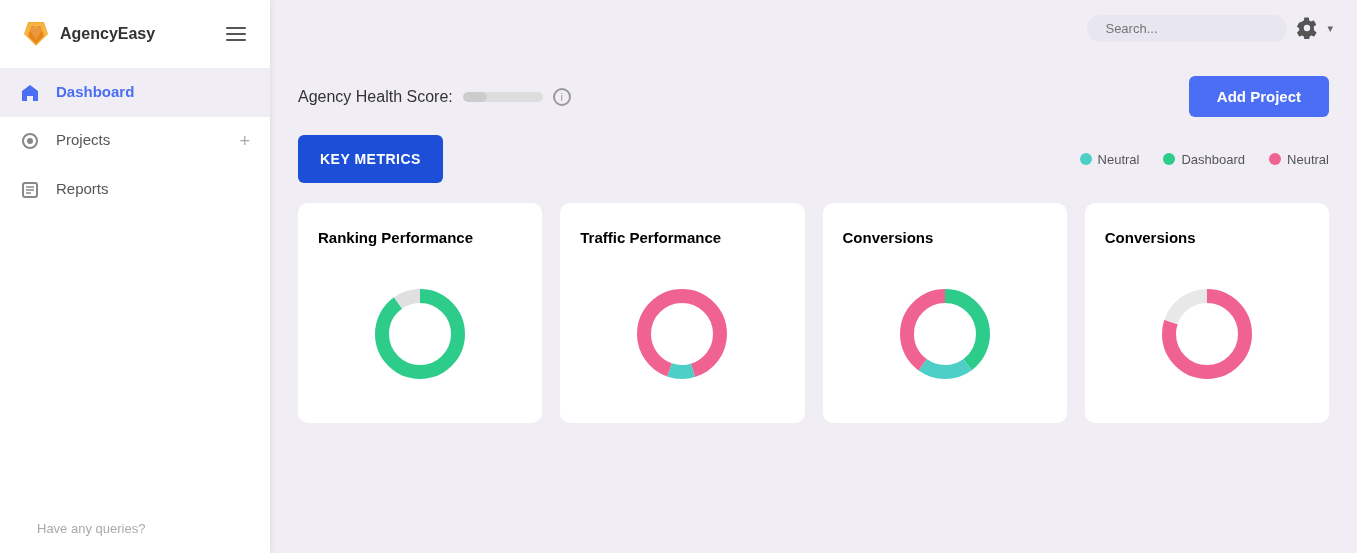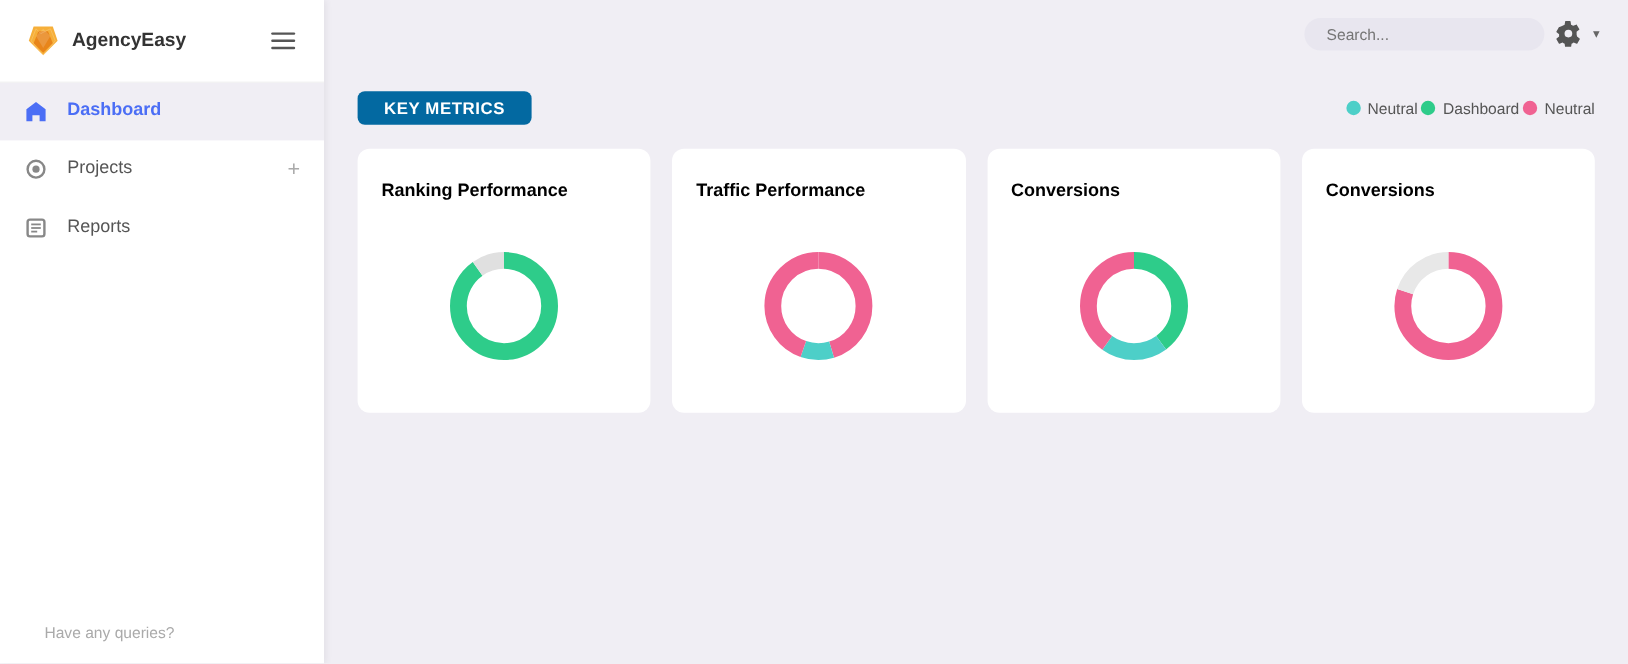--- a/index.html
+++ b/index.html
@@ -197,34 +197,34 @@
     }
 
     
     .metrics-row {
       display: flex;
       align-items: center;
       justify-content: space-between;
       margin-bottom: 20px;
     }
     .key-metrics-btn {
-      background: #0369a1;
+      background: #1d4ed8;
       color: #fff;
       border: none;
       border-radius: 6px;
-      padding: 6px 22px;
+      padding: 16px 22px;
       font-size: 14px;
       font-weight: 700;
       letter-spacing: 0.5px;
       cursor: pointer;
     }
     .legend {
       display: flex;
       align-items: center;
-      gap: 3px;
+      gap: 24px;
     }
     .legend-item {
       display: flex;
       align-items: center;
       gap: 6px;
       font-size: 13px;
       color: #555;
     }
     .legend-dot {
       width: 12px;
@@ -332,20 +332,32 @@
     <div class="topbar-gear">
       <svg viewBox="0 0 24 24" width="22" height="22" fill="#555">
         <path d="M12 15.5A3.5 3.5 0 0 1 8.5 12 3.5 3.5 0 0 1 12 8.5a3.5 3.5 0 0 1 3.5 3.5 3.5 3.5 0 0 1-3.5 3.5m7.43-2.92c.04-.34.07-.68.07-1.08s-.03-.74-.07-1.08l2.32-1.82c.21-.16.27-.46.13-.7l-2.2-3.8c-.14-.24-.42-.32-.66-.24l-2.73 1.1c-.57-.44-1.18-.81-1.86-1.08l-.42-2.9c-.05-.26-.27-.45-.53-.45H9.53c-.26 0-.48.19-.53.45l-.42 2.9c-.68.27-1.29.64-1.86 1.08L3.99 5.96c-.24-.08-.52 0-.66.24l-2.2 3.8c-.14.24-.08.54.13.7l2.32 1.82c-.04.34-.07.69-.07 1.08s.03.74.07 1.08L1.26 16.5c-.21.16-.27.46-.13.7l2.2 3.8c.14.24.42.32.66.24l2.73-1.1c.57.44 1.18.81 1.86 1.08l.42 2.9c.05.26.27.45.53.45h4.4c.26 0 .48-.19.53-.45l.42-2.9c.68-.27 1.29-.64 1.86-1.08l2.73 1.1c.24.08.52 0 .66-.24l2.2-3.8c.14-.24.08-.54-.13-.7l-2.32-1.82z"></path>
       </svg>
     </div>
     <span class="topbar-chevron">▾</span>
   </div>
 
   <div class="content">
 
+    <div class="health-row">
+      <div class="health-label">
+        <span>Agency Health Score:</span>
+        <div class="health-bar-wrap">
+          <div class="health-bar-bg">
+            <div class="health-bar-fill"></div>
+          </div>
+        </div>
+        <div class="info-icon">i</div>
+      </div>
+      <button class="add-project-btn">Add Project</button>
+    </div>
 
     <div class="metrics-row">
       <button class="key-metrics-btn">KEY METRICS</button>
       <div class="legend">
         <div class="legend-item">
           <div class="legend-dot" style="background:#4dcfc8;"></div>
           <span>Neutral</span>
         </div>
         <div class="legend-item">
           <div class="legend-dot" style="background:#2ecc8a;"></div>

